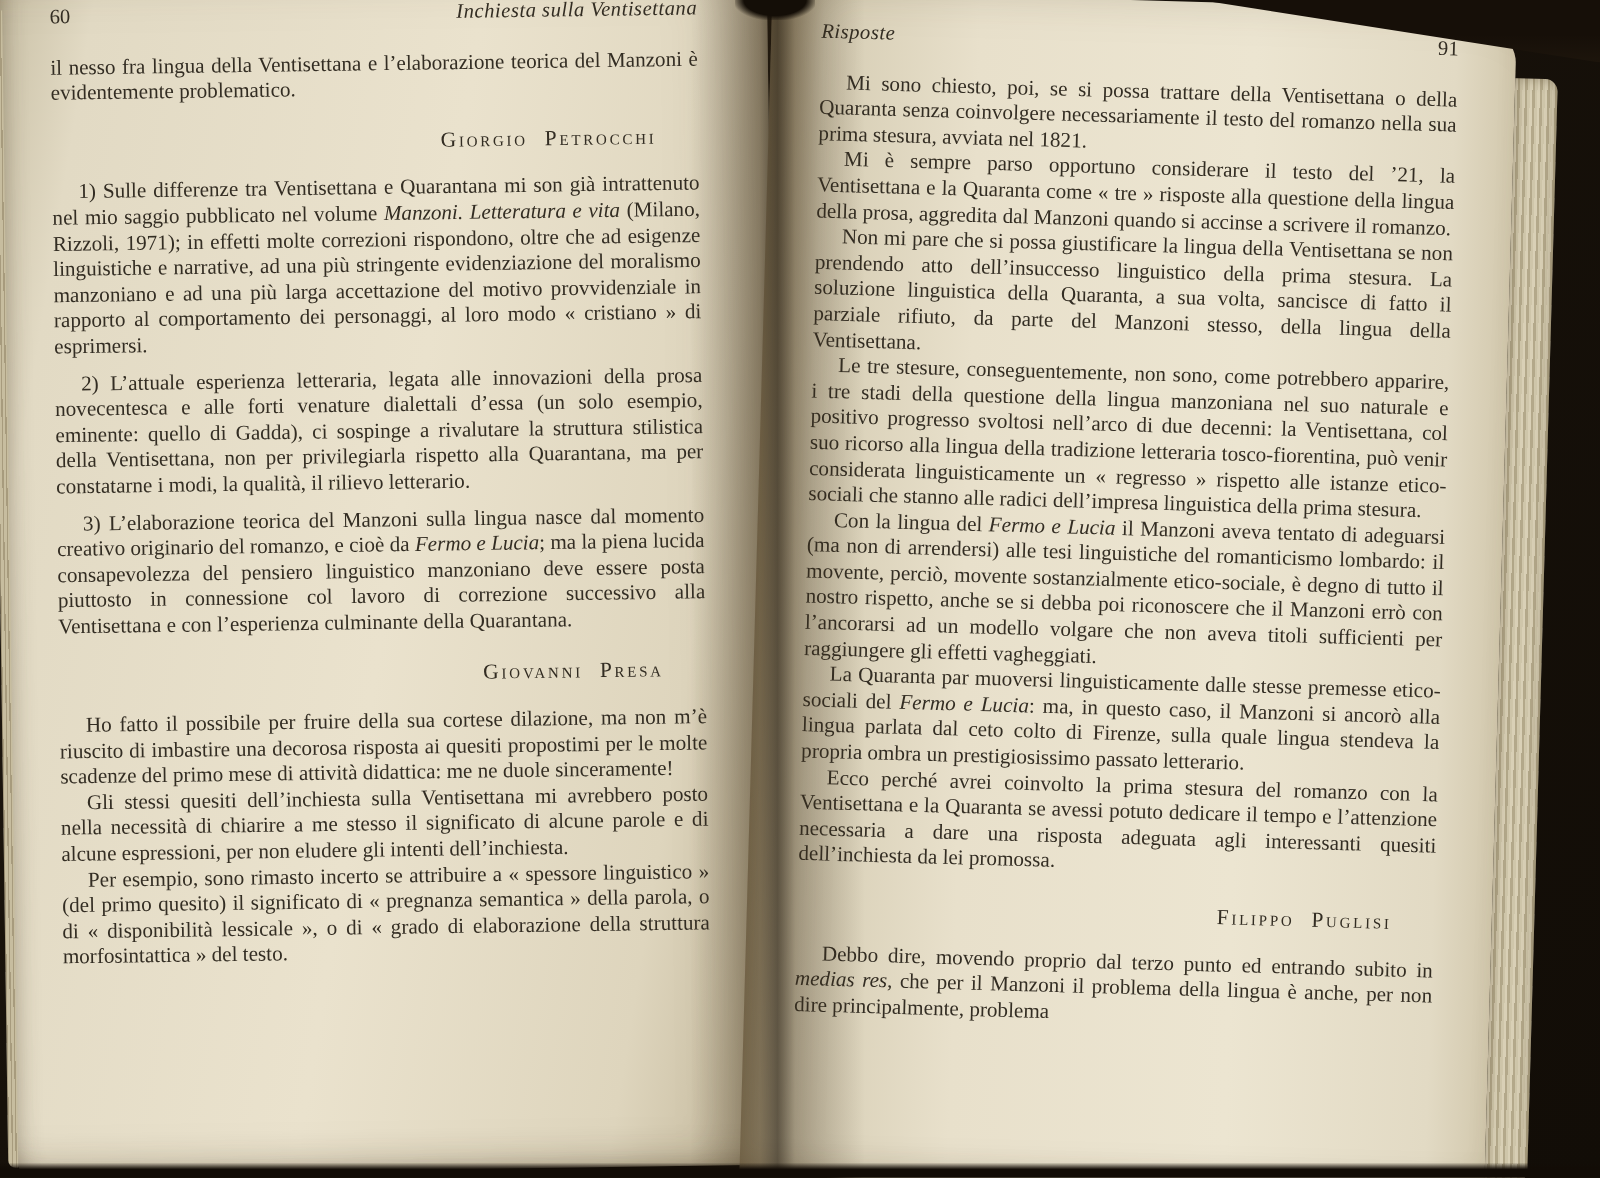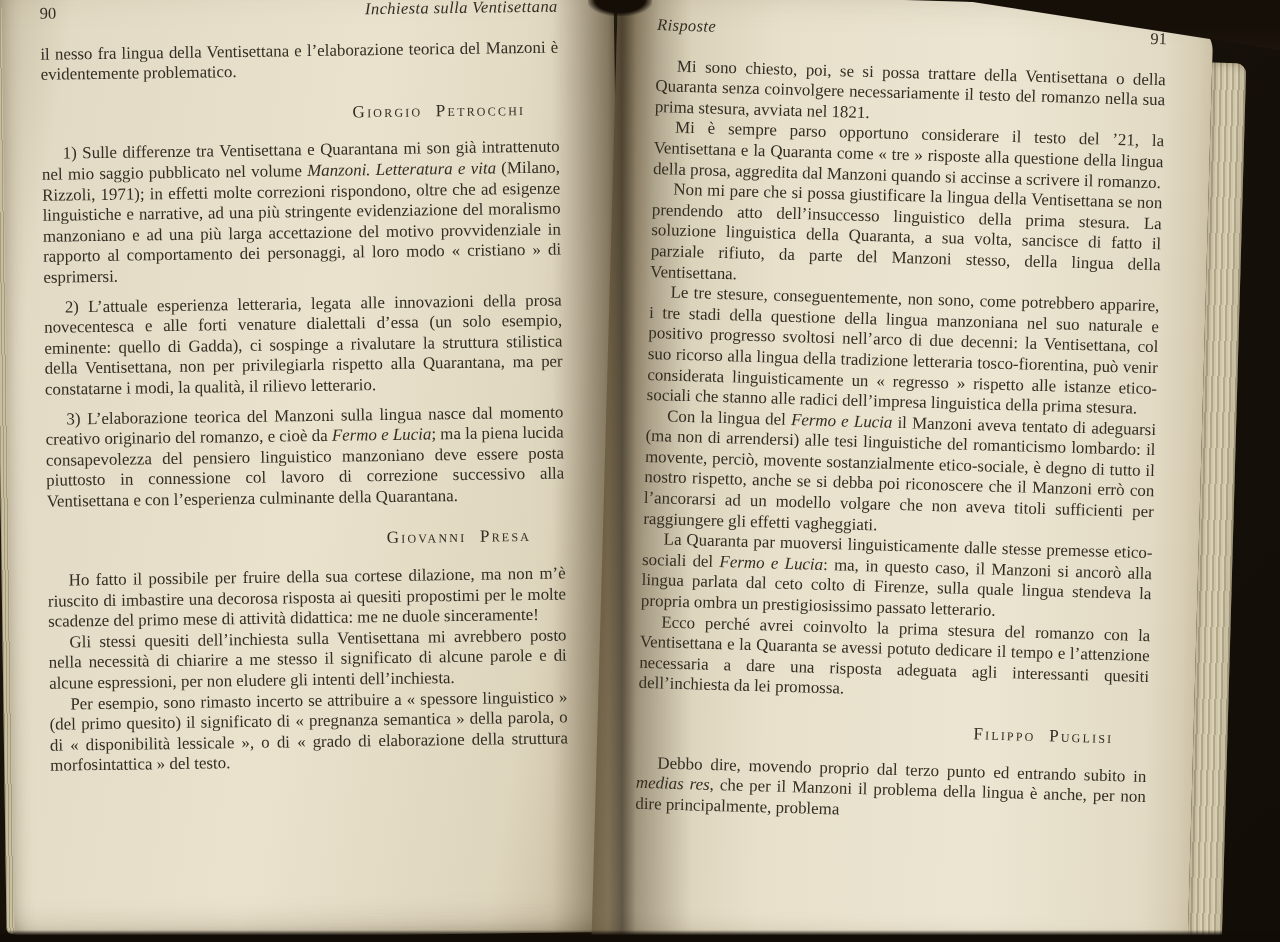--- a/index.html
+++ b/index.html
@@ -104,21 +104,21 @@
 </style>
 </head>
 <body>
 
 <div class="photo">
 
   <div class="page page-left">
     <div class="left-stack-edge"></div>
     <div class="content content-left">
       <div class="running-row">
-        <span class="page-num">90</span>
+        <span class="page-num">60</span>
         <span class="running-head">Inchiesta sulla Ventisettana</span>
       </div>
       <div class="body-text" id="left-blocks">
           <p class=""><span>il nesso fra lingua della Ventisettana e l’elaborazione teorica del Manzoni è evidentemente problematico.</span></p>
           <div class="author">Giorgio Petrocchi</div>
           <p class="indent"><span>1) Sulle differenze tra Ventisettana e Quarantana mi son già intrattenuto nel mio saggio pubblicato nel volume </span><span class="it">Manzoni. Letteratura e vita</span><span> (Milano, Rizzoli, 1971); in effetti molte correzioni rispondono, oltre che ad esigenze linguistiche e narrative, ad una più stringente evidenziazione del moralismo manzoniano e ad una più larga accettazione del motivo provvidenziale in rapporto al comportamento dei personaggi, al loro modo « cristiano » di esprimersi.</span></p>
           <p class="indent spaced"><span>2) L’attuale esperienza letteraria, legata alle innovazioni della prosa novecentesca e alle forti venature dialettali d’essa (un solo esempio, eminente: quello di Gadda), ci sospinge a rivalutare la struttura stilistica della Ventisettana, non per privilegiarla rispetto alla Quarantana, ma per constatarne i modi, la qualità, il rilievo letterario.</span></p>
           <p class="indent spaced"><span>3) L’elaborazione teorica del Manzoni sulla lingua nasce dal momento creativo originario del romanzo, e cioè da </span><span class="it">Fermo e Lucia</span><span>; ma la piena lucida consapevolezza del pensiero linguistico manzoniano deve essere posta piuttosto in connessione col lavoro di correzione successivo alla Ventisettana e con l’esperienza culminante della Quarantana.</span></p>
           <div class="author">Giovanni Presa</div>
           <p class="indent"><span>Ho fatto il possibile per fruire della sua cortese dilazione, ma non m’è riuscito di imbastire una decorosa risposta ai quesiti propostimi per le molte scadenze del primo mese di attività didattica: me ne duole sinceramente!</span></p>

